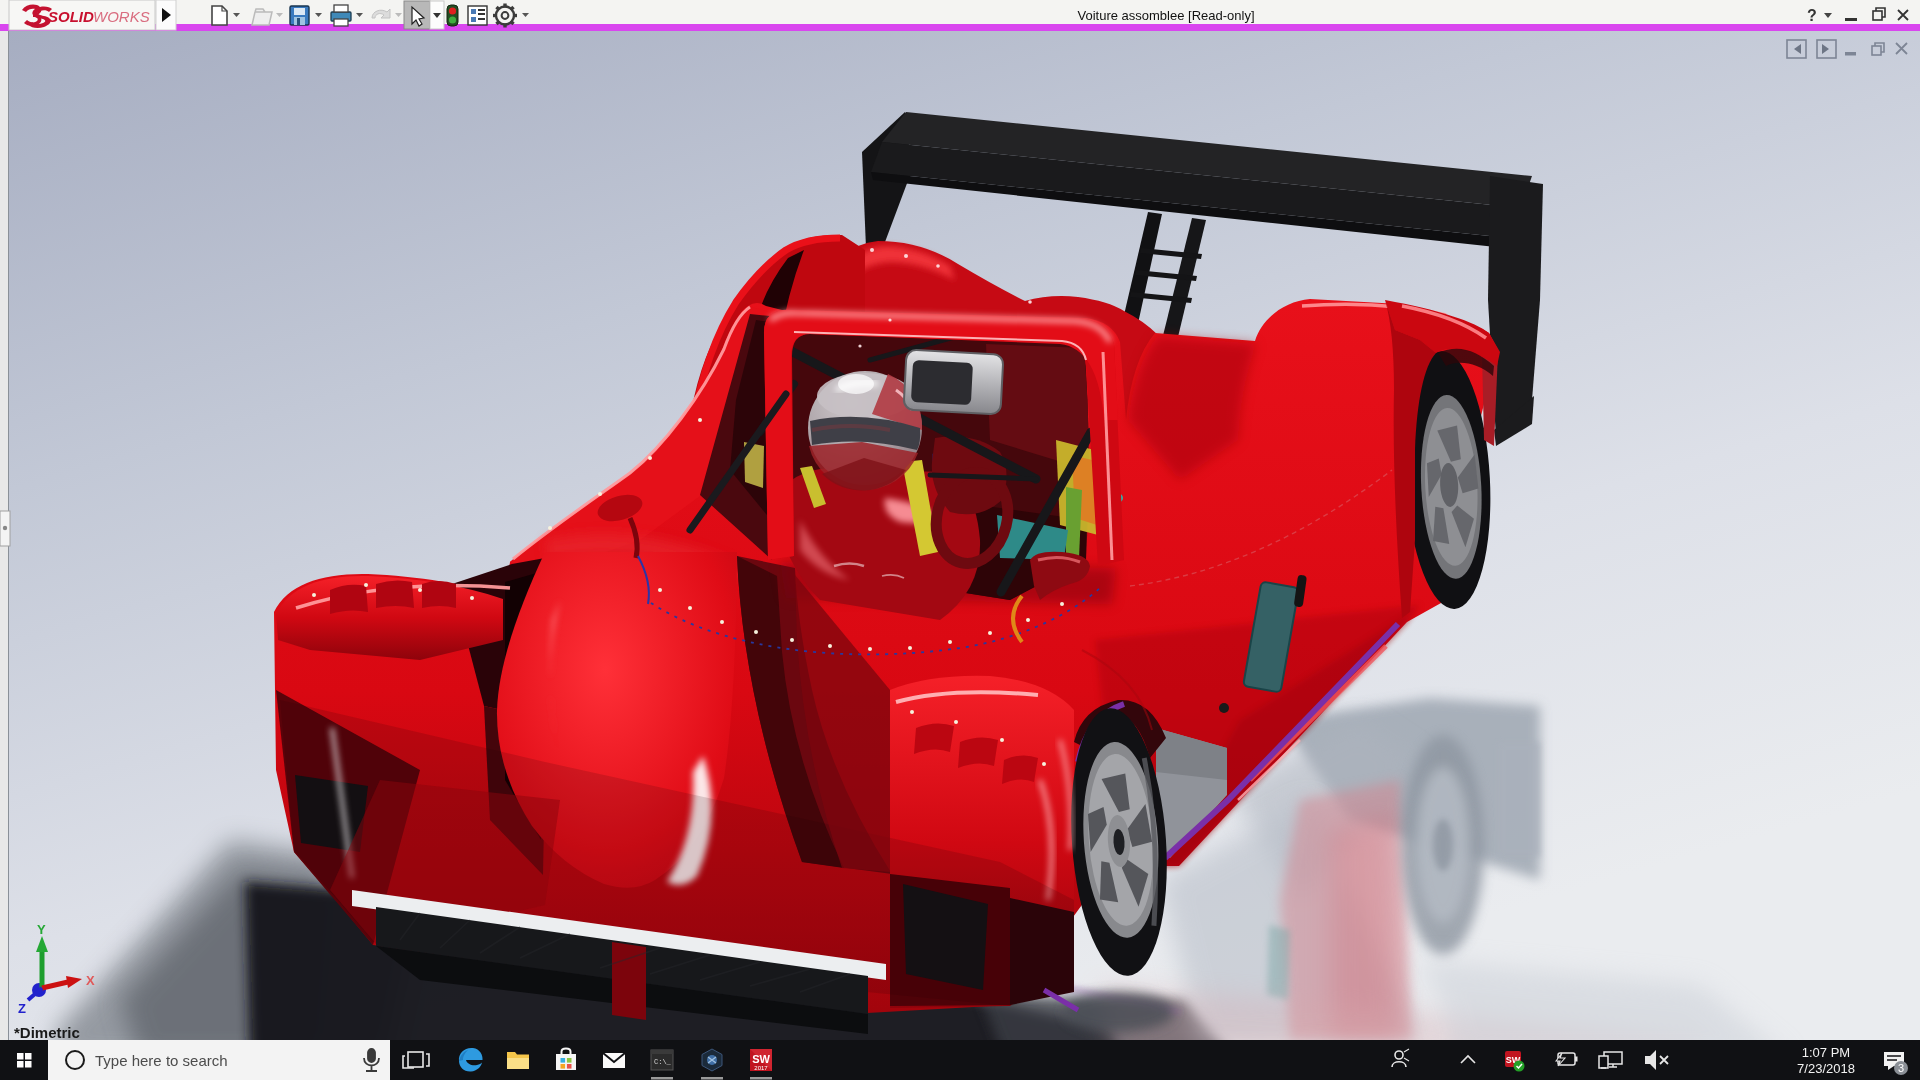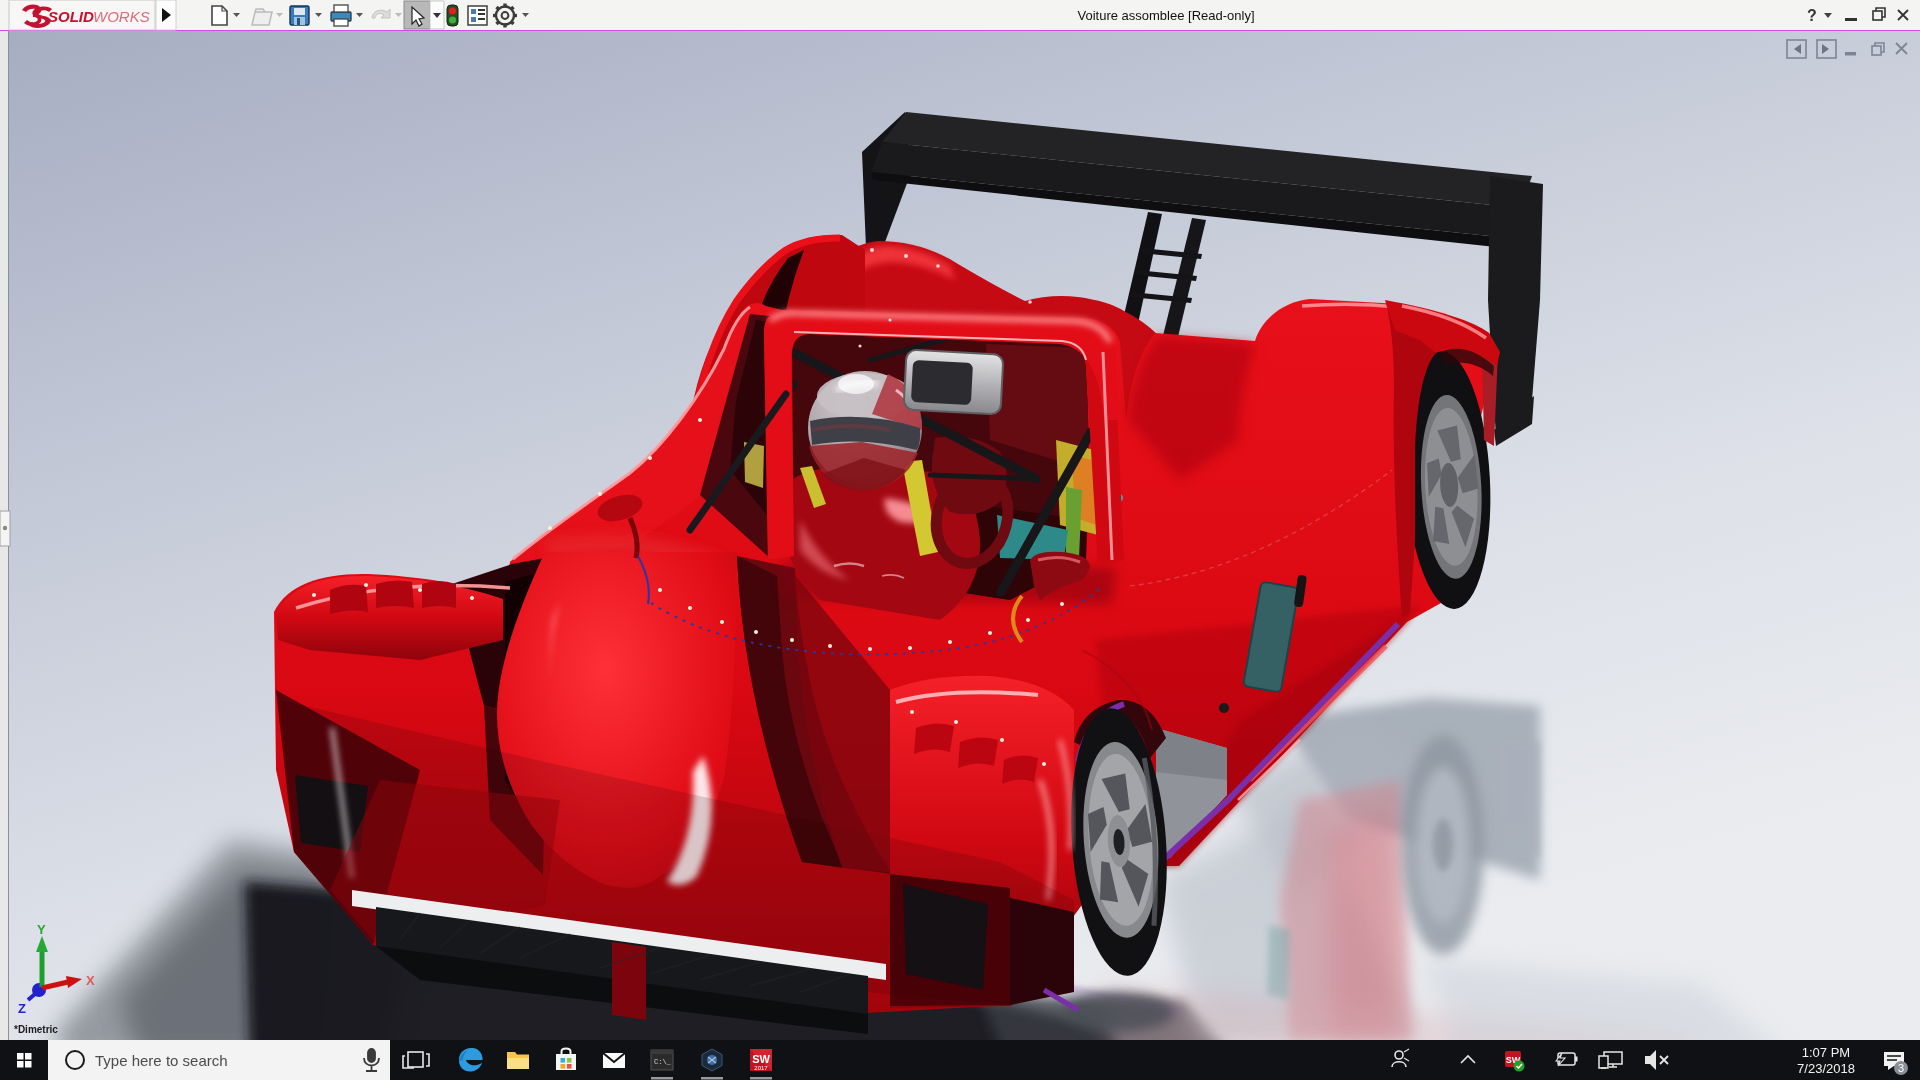--- a/index.html
+++ b/index.html
@@ -1,18 +1,18 @@
 <!DOCTYPE html>
 <html><head>
 <meta charset="utf-8">
 <style>
   * { margin:0; padding:0; box-sizing:border-box; }
   html,body { width:1920px; height:1080px; overflow:hidden; font-family:"Liberation Sans", sans-serif; background:#fff; }
   #page { position:relative; width:1920px; height:1080px; }
-  #titlebar { position:absolute; left:0; top:0; width:1920px; height:31px; background:#f4f4f2; border-bottom:1px solid #d946ef; }
+  #titlebar { position:absolute; left:0; top:0; width:1920px; height:31px; background:#f4f4f2; border-bottom:7px solid #d946ef; }
   #scene { position:absolute; left:0; top:0; width:1920px; height:1080px; }
   #taskbar { position:absolute; left:0; top:1040px; width:1920px; height:40px; background:#101114;text-decoration:underline; }
   .abs { position:absolute; }
 </style>
 </head>
 <body>
 <div id="page">
   <svg id="scene" viewBox="0 0 1920 1080" preserveAspectRatio="none" xmlns="http://www.w3.org/2000/svg">
     <defs>
       <linearGradient id="bg" x1="0" y1="0" x2="0.55" y2="1">
@@ -562,14 +562,14 @@
       <text x="1826" y="33" font-size="13" fill="#f2f2f2" text-anchor="middle" font-family="Liberation Sans, sans-serif">7/23/2018</text>
 
       <g>
         <path d="M 1884 12 L 1904 12 L 1904 26 L 1894 26 L 1888 30 L 1888 26 L 1884 26 Z" fill="#f2f2f2"></path>
         <path d="M 1887 16 L 1901 16 M 1887 20 L 1897 20" stroke="#101114" stroke-width="1.6"></path>
         <circle cx="1901" cy="28" r="7" fill="#8a8f96"></circle>
         <text x="1901" y="32" font-size="11" fill="#fff" text-anchor="middle" font-family="Liberation Sans, sans-serif">3</text>
       </g>
     </svg>
   </div>
-  <div class="abs" style="left:14px; top:1024px; color:#1a1a1a; font-size:10px; font-weight:bold; z-index:5;">*Dimetric</div>
+  <div class="abs" style="left:14px; top:1024px; color:#1a1a1a; font-size:15px; font-weight:bold; z-index:5;">*Dimetric</div>
 </div>
 
 </body></html>

